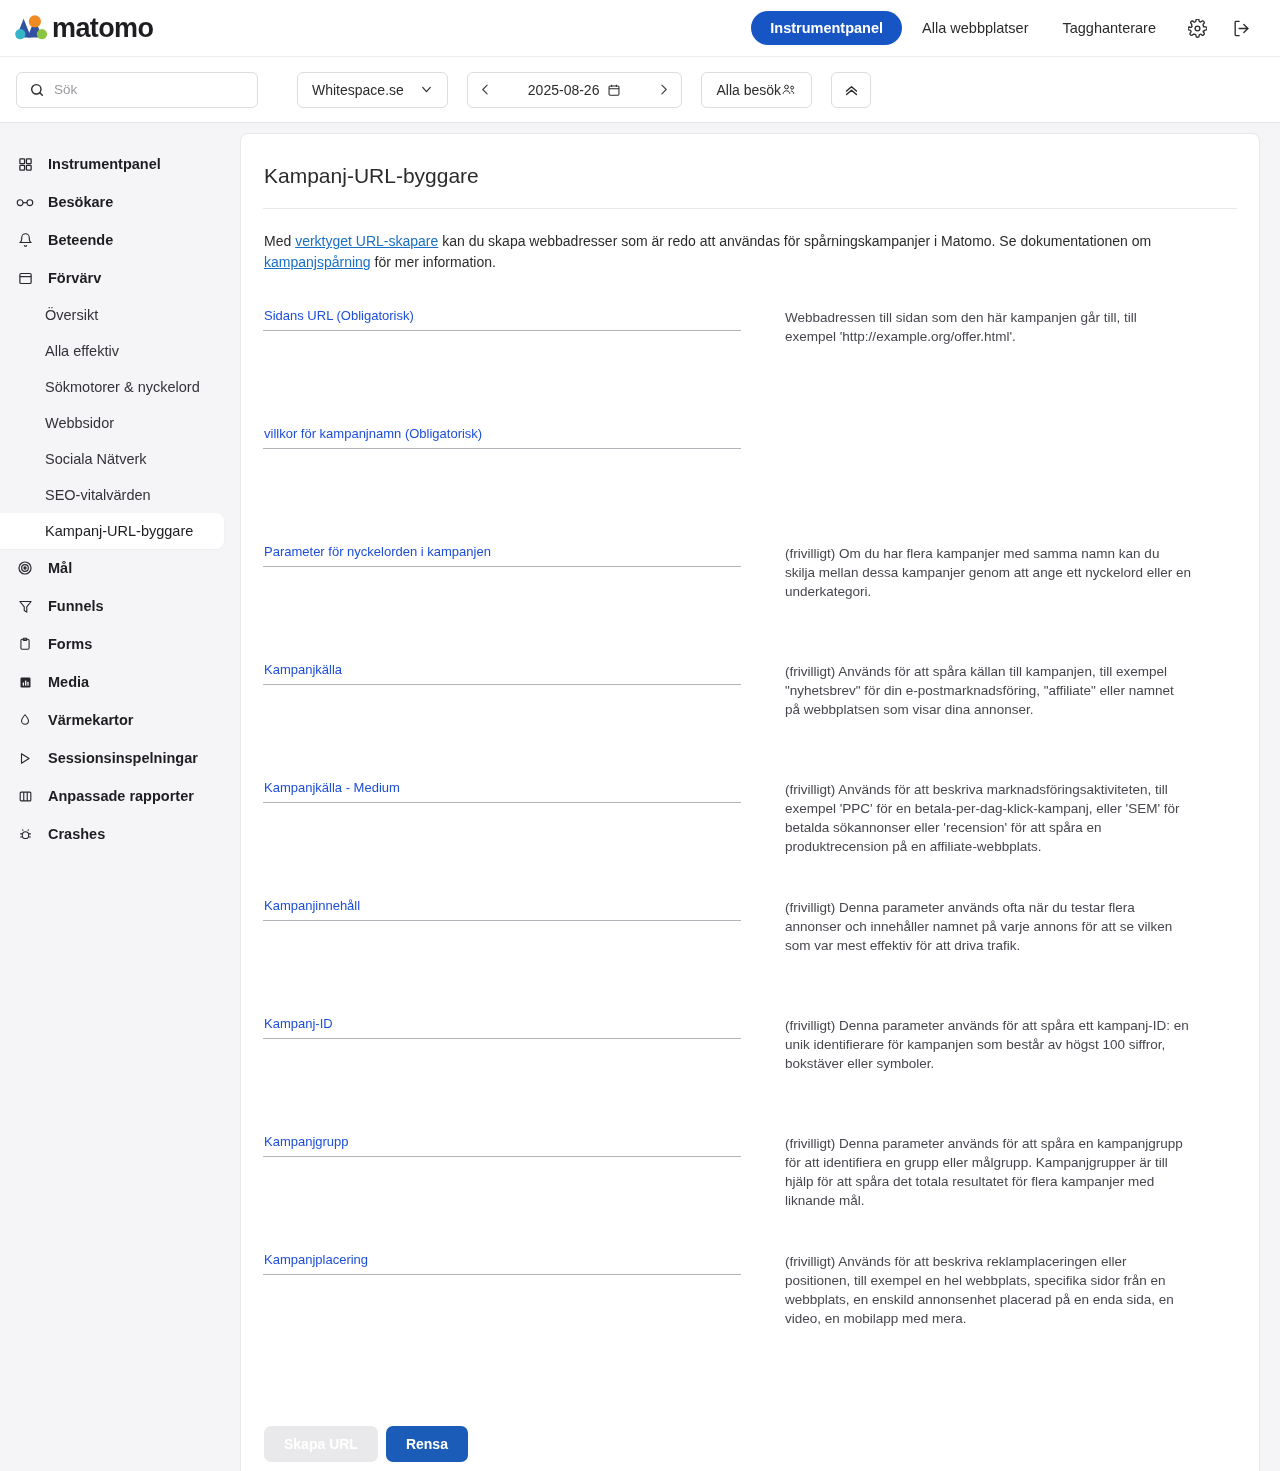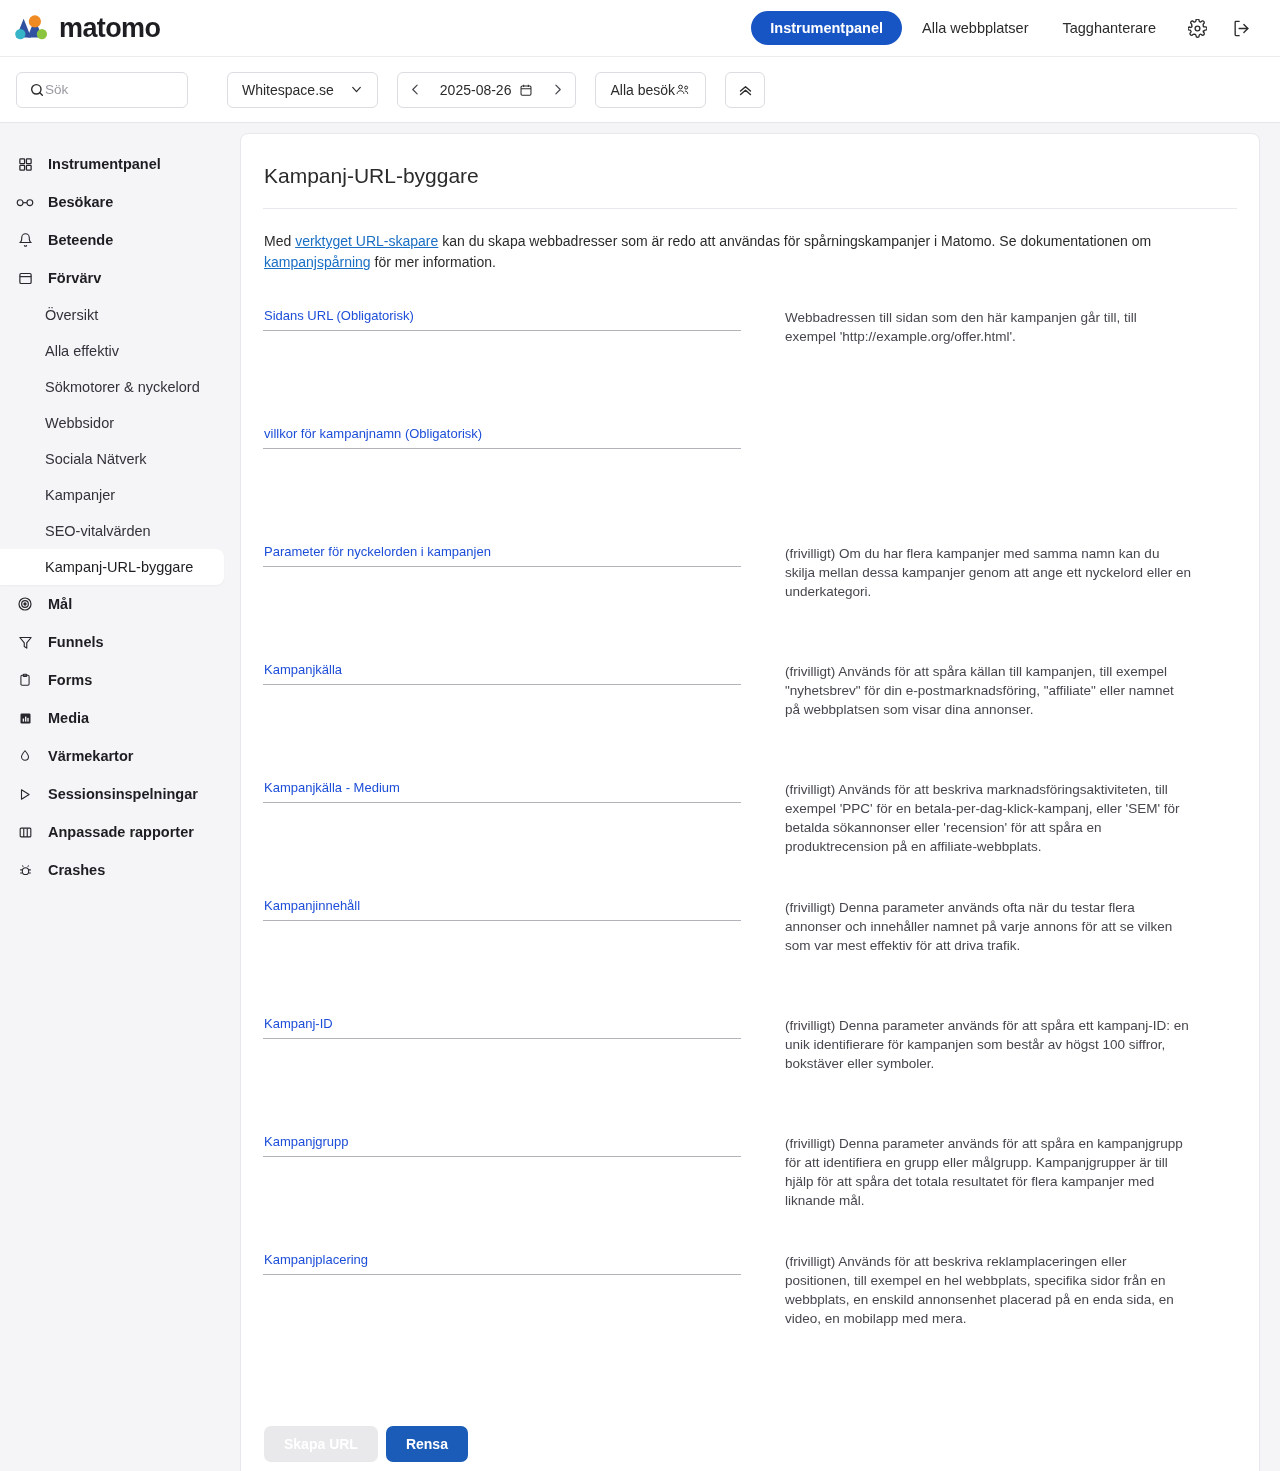--- a/index.html
+++ b/index.html
@@ -15,21 +15,21 @@
 
   
   .topbar {
     height: 57px;
     background: #ffffff;
     display: flex;
     align-items: center;
     padding: 0 22px 0 14px;
     border-bottom: 1px solid #ececef;
   }
-  .logo-wrap { display: flex; align-items: center; gap: 7px; }
+  .logo-wrap { display: flex; align-items: center; }
   .logo-mark { width: 38px; height: 30px; display: block; }
   .logo-word {
     font-size: 27px;
     font-weight: 700;
     letter-spacing: -0.6px;
     color: #1d1d22;
   }
   .top-nav {
     margin-left: auto;
     display: flex;
@@ -76,24 +76,24 @@
     border: 1px solid #dcdce1;
     border-radius: 6px;
     background: #fff;
     display: flex;
     align-items: center;
     font-size: 14px;
     color: #2b2b2b;
     cursor: pointer;
     user-select: none;
   }
-  .search-ctrl { width: 172px; padding: 0 12px; }
+  .search-ctrl { width: 242px; padding: 0 12px; gap: 9px; }
   .search-ctrl .ph { color: #9a9aa2; font-size: 13.5px; }
   .site-ctrl { padding: 0 14px; gap: 16px; margin-left: 20px; }
-  .date-ctrl { padding: 0 4px; gap: 2px; }
+  .date-ctrl { padding: 0 4px; gap: 20px; }
   .date-arrow {
     width: 28px; height: 34px;
     display: flex; align-items: center; justify-content: center;
     color: #44444c; cursor: pointer;
   }
   .date-val {
     display: flex; align-items: center; gap: 8px;
     padding: 0 8px; white-space: nowrap;
   }
   .seg-ctrl { padding: 0 14px; }
@@ -360,21 +360,20 @@
         </svg>
       </span>
       <span>Förvärv</span>
     </div>
 
     <div class="s-sub">Översikt</div>
     <div class="s-sub">Alla effektiv</div>
     <div class="s-sub">Sökmotorer &amp; nyckelord</div>
     <div class="s-sub">Webbsidor</div>
     <div class="s-sub">Sociala Nätverk</div>
-    <div class="s-sub">Kampanjer</div>
     <div class="s-sub">SEO-vitalvärden</div>
     <div class="s-sub active">Kampanj-URL-byggare</div>
 
     <div class="s-item">
       <span class="s-icon">
         <svg width="16" height="16" viewBox="0 0 24 24" fill="none" stroke="currentColor" stroke-width="1.8">
           <circle cx="12" cy="12" r="9"></circle>
             <circle cx="12" cy="12" r="5"></circle>
             <circle cx="12" cy="12" r="1.6" fill="currentColor"></circle>
         </svg>

